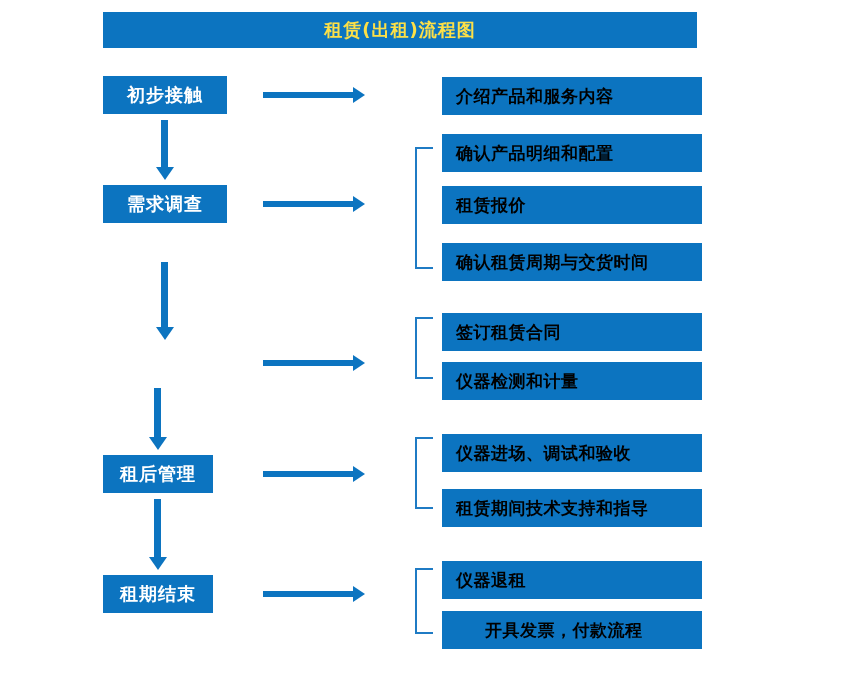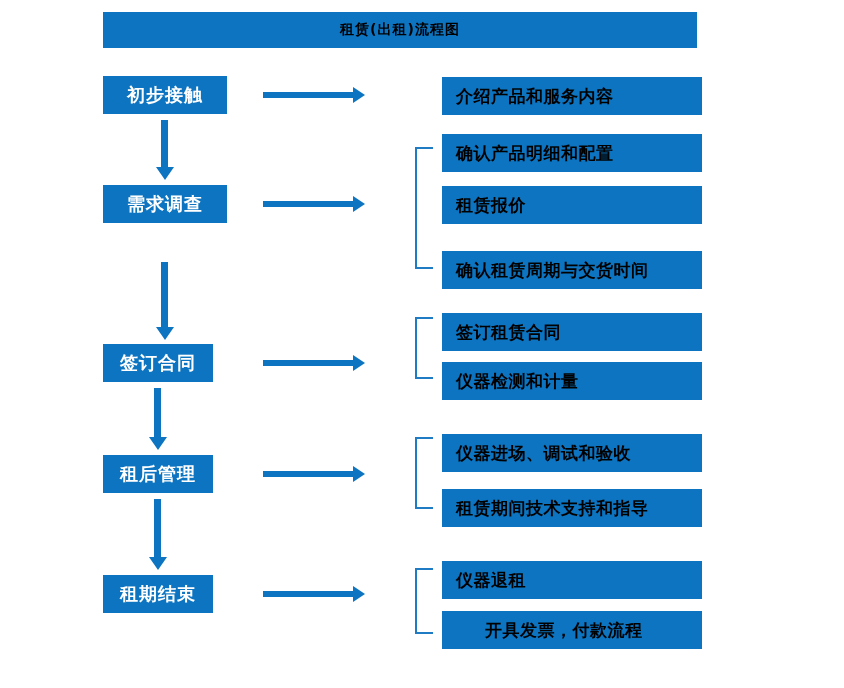--- a/index.html
+++ b/index.html
@@ -19,22 +19,22 @@
   }
 
   
   .title-bar {
     position: absolute;
     left: 103px;
     top: 12px;
     width: 594px;
     height: 36px;
     background: #0c74c0;
-    color: #000000;
-    font-size: 14px;
+    color: #fde047;
+    font-size: 18px;
     font-weight: bold;
     display: flex;
     align-items: center;
     justify-content: center;
     letter-spacing: 1px;
   }
 
   
   .stage-box {
     position: absolute;
@@ -123,21 +123,20 @@
 <body>
 
 <div id="canvas">
 
   <div class="title-bar">租赁(出租)流程图</div>
 
   <div class="stage-box" style="left:103px; top:76px; width:124px; height:38px;">初步接触</div>
 
   <div class="stage-box" style="left:103px; top:185px; width:124px; height:38px;">需求调查</div>
 
-  <div class="stage-box" style="left:103px; top:344px; width:110px; height:38px;">签订合同</div>
 
   <div class="stage-box" style="left:103px; top:455px; width:110px; height:38px;">租后管理</div>
 
   <div class="stage-box" style="left:103px; top:575px; width:110px; height:38px;">租期结束</div>
 
   <div class="v-arrow" style="left:155px; top:120px; height:60px;">
     <div class="shaft" style="height:47px;"></div>
     <div class="head" style="top:47px;"></div>
   </div>
 
@@ -188,21 +187,21 @@
   <div class="bracket" style="left:415px; top:437px; height:72px;"></div>
 
   <div class="bracket" style="left:415px; top:568px; height:66px;"></div>
 
   <div class="detail-box" style="top:77px;">介绍产品和服务内容</div>
 
   <div class="detail-box" style="top:134px;">确认产品明细和配置</div>
 
   <div class="detail-box" style="top:186px;">租赁报价</div>
 
-  <div class="detail-box" style="top:243px;margin-top:8px;">确认租赁周期与交货时间</div>
+  <div class="detail-box" style="top:243px;">确认租赁周期与交货时间</div>
 
   <div class="detail-box" style="top:313px;">签订租赁合同</div>
 
   <div class="detail-box" style="top:362px;">仪器检测和计量</div>
 
   <div class="detail-box" style="top:434px;">仪器进场、调试和验收</div>
 
   <div class="detail-box" style="top:489px;">租赁期间技术支持和指导</div>
 
   <div class="detail-box" style="top:561px;">仪器退租</div>

